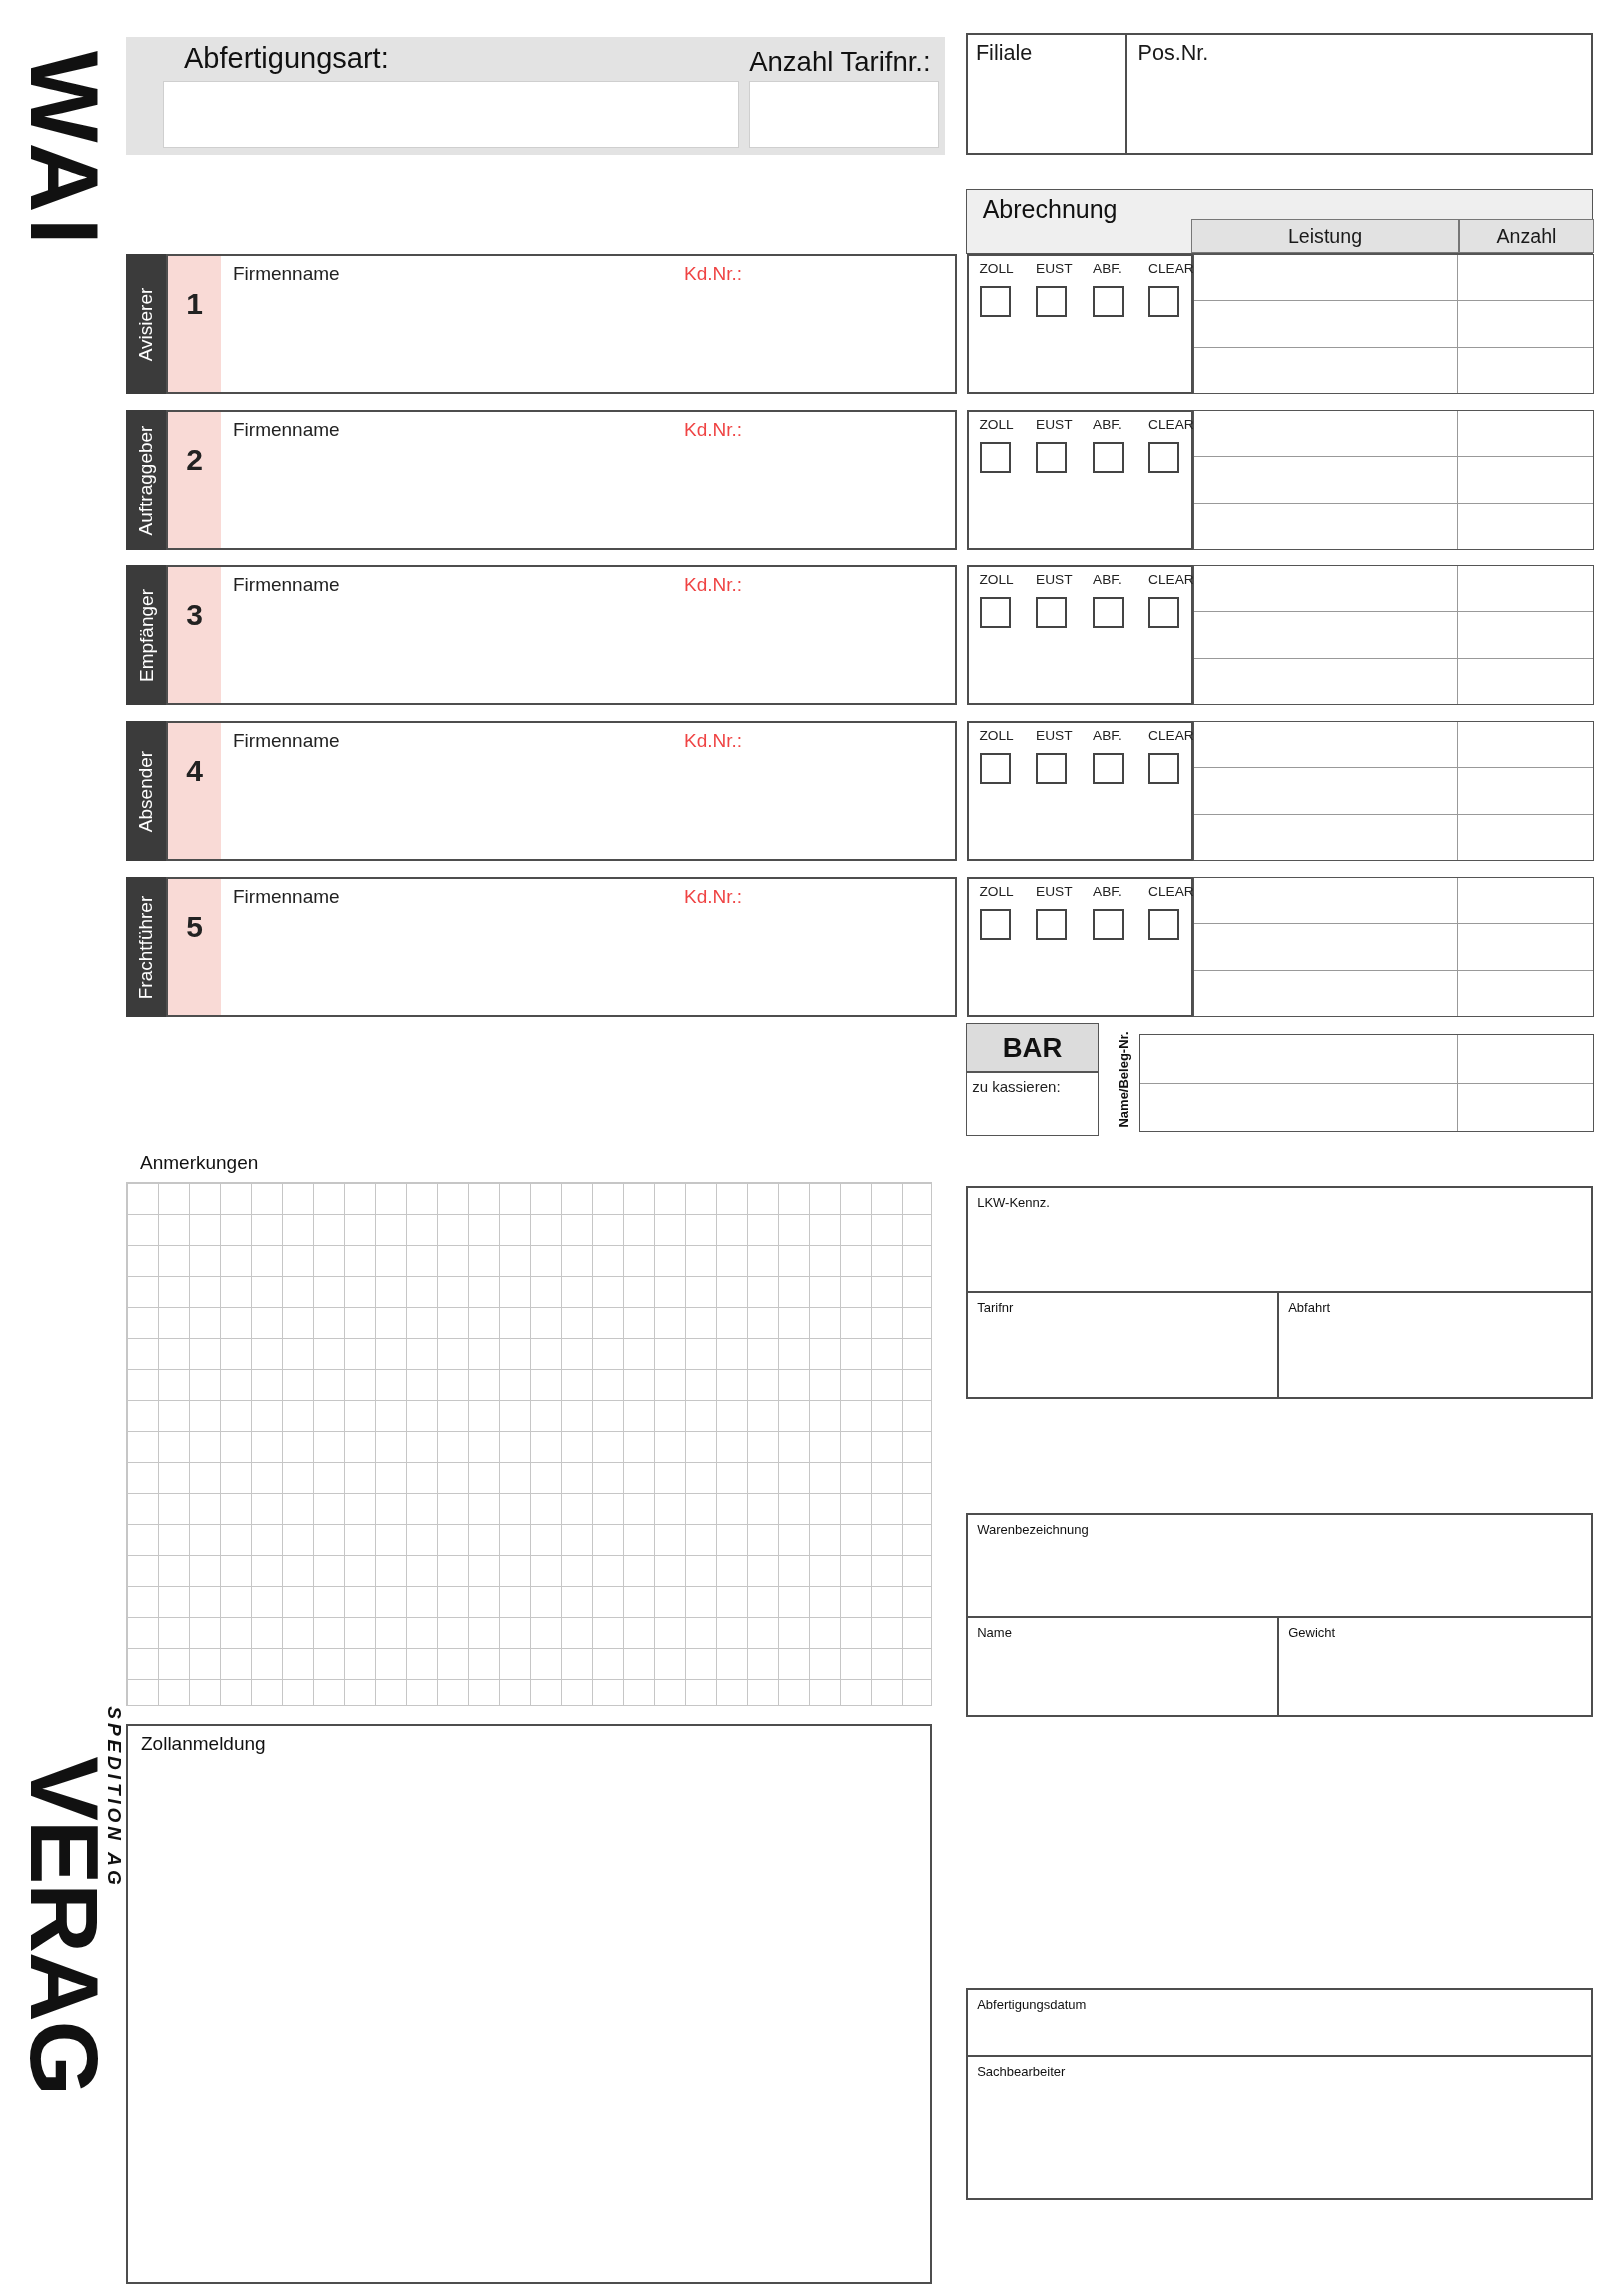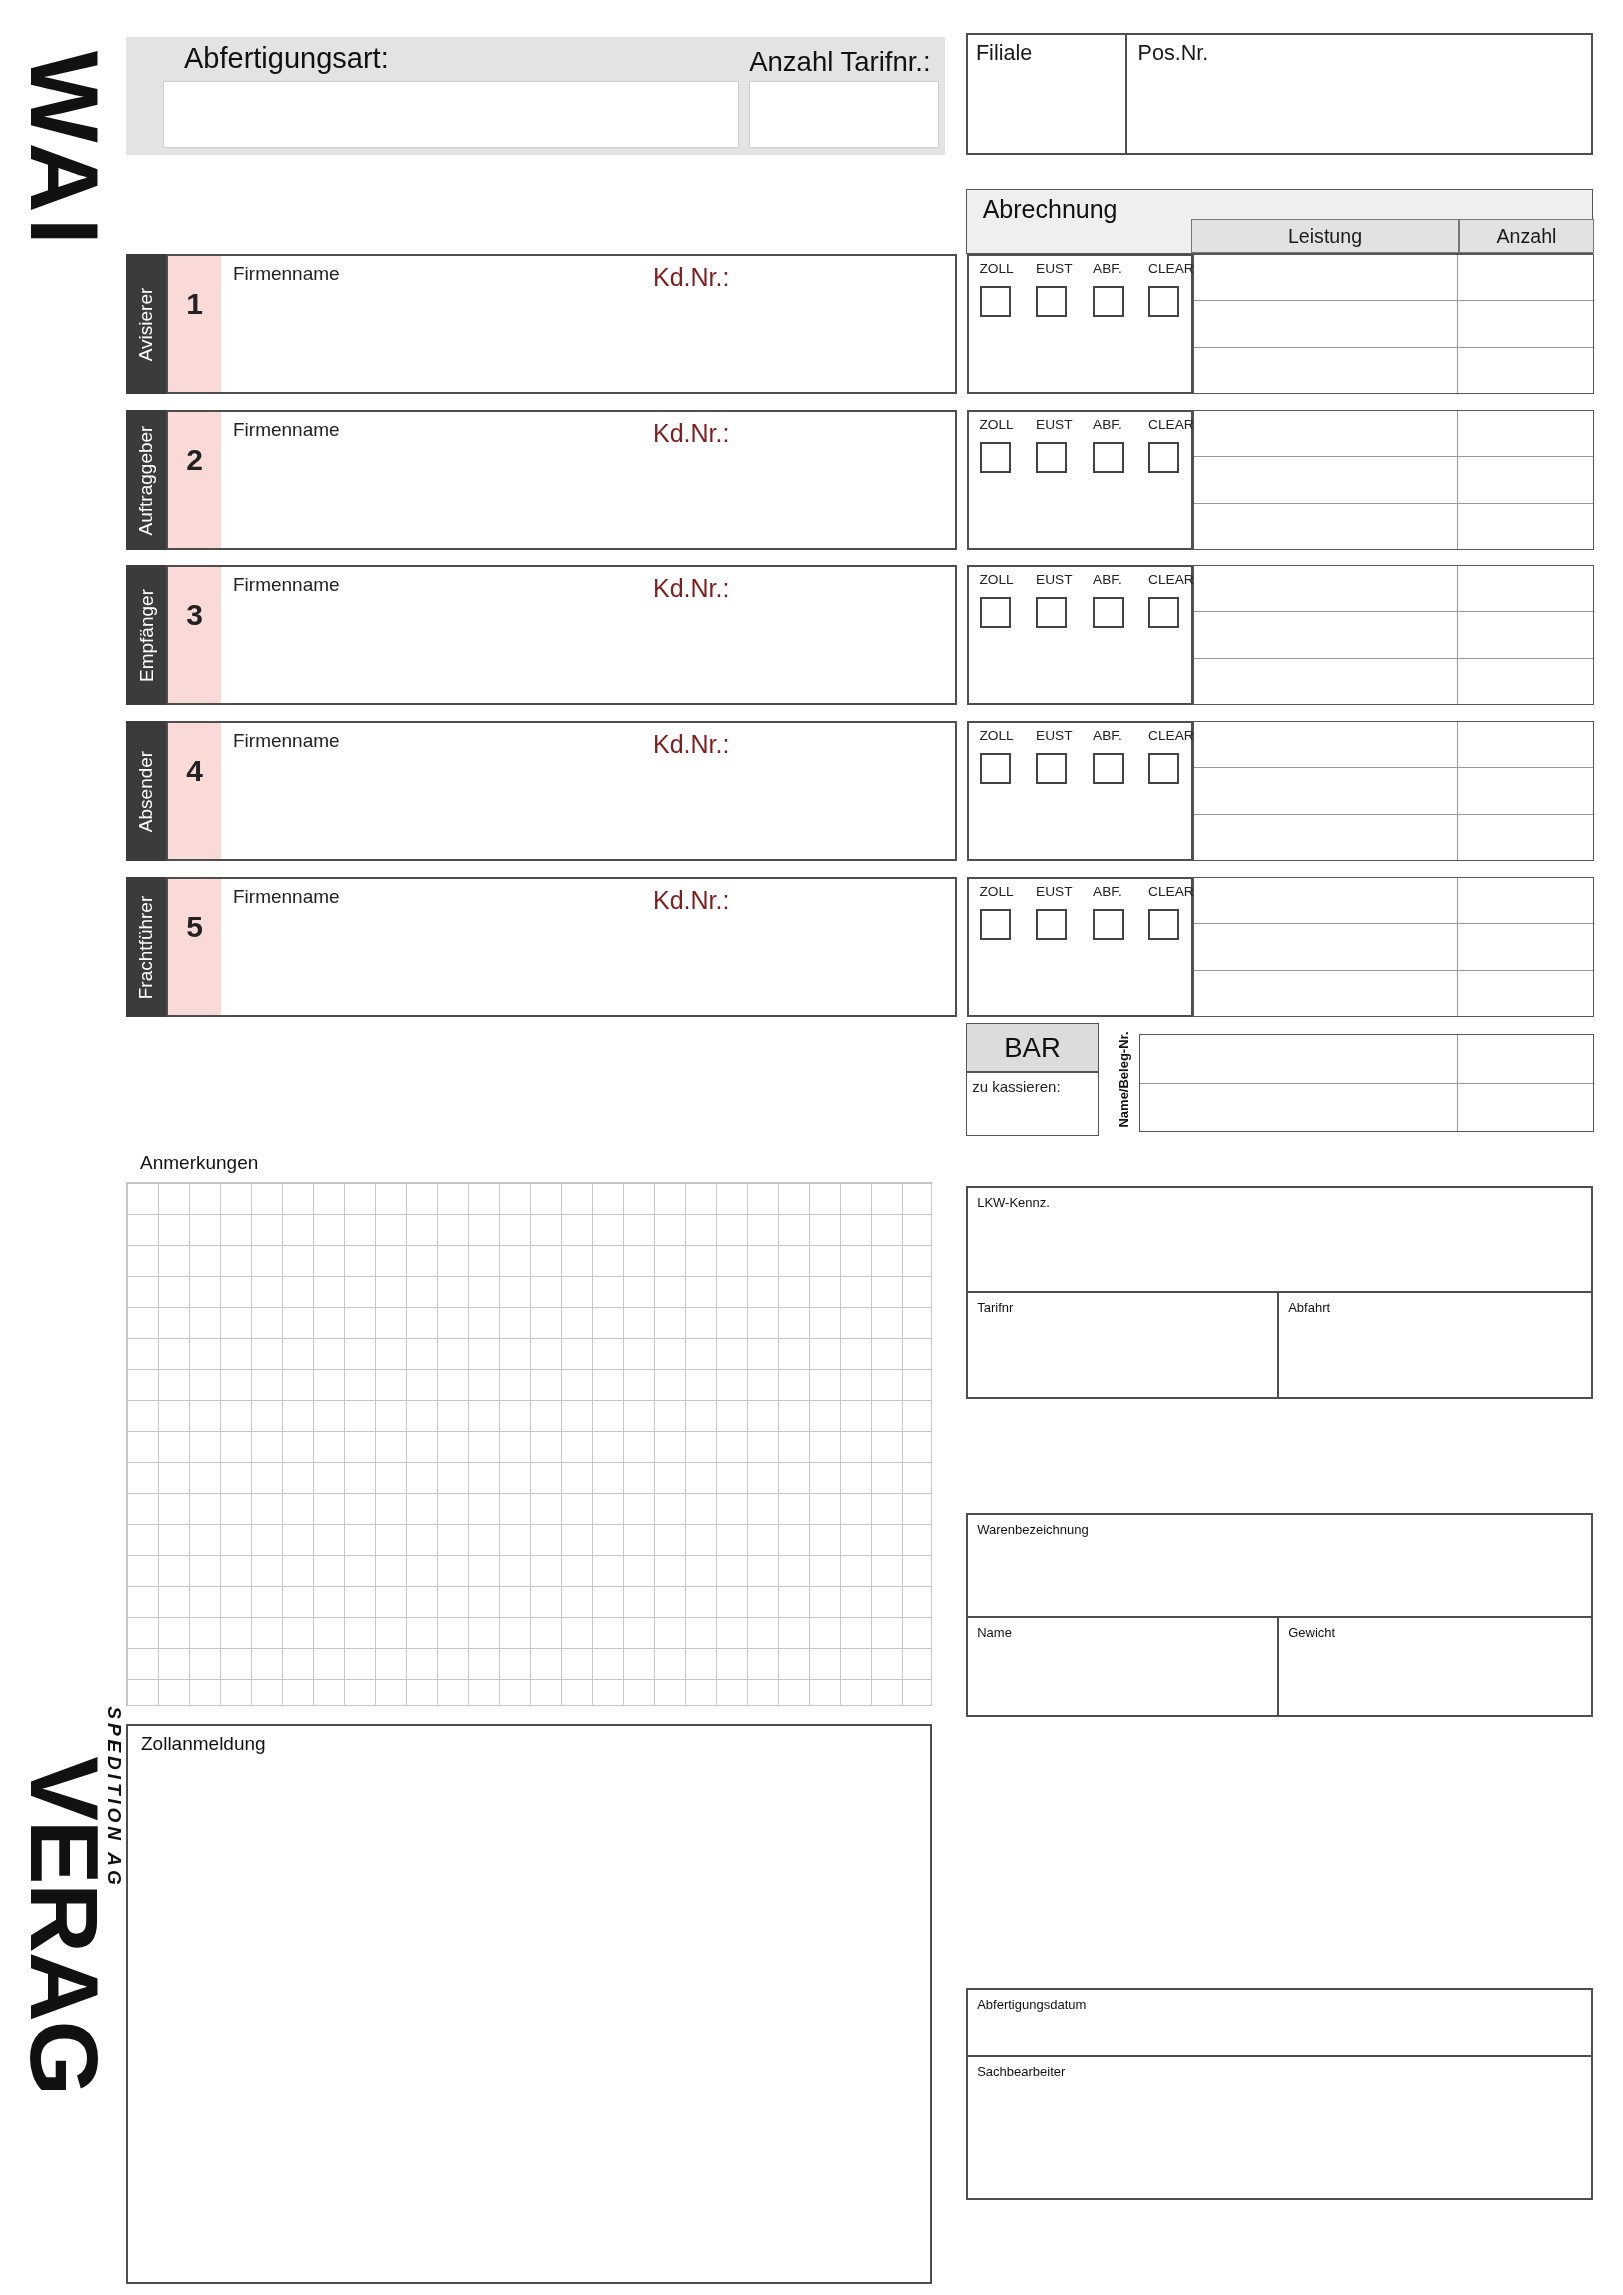--- a/index.html
+++ b/index.html
@@ -37,33 +37,33 @@
   .col-leistung{left:224px;width:268px}
   .col-betrag{left:492px;width:135px}
 
   
   .party-row{position:absolute;left:126px;width:1468px;height:140px}
   .role-tab{position:absolute;left:0;top:0;width:40px;height:140px;background:#3b3b3b;color:#fff;display:flex;align-items:center;justify-content:center;font-size:19px}
   .party-main{position:absolute;left:40px;top:0;width:791px;height:140px;background:#fff;border:2px solid #4e4e4e}
   .pink-strip{position:absolute;left:0;top:0;width:53px;height:100%;background:#f9dad6}
   .party-number{position:absolute;left:0;top:31px;width:53px;text-align:center;font-size:30px;font-weight:bold;color:#222}
   .fn-label{position:absolute;left:65px;top:6.5px;font-size:19px;color:#222}
-  .kd-label{position:absolute;left:485px;top:6.5px;font-size:25px;color:#7f1d1d}
+  .kd-label{position:absolute;left:516px;top:6.5px;font-size:19px;color:#ef4444}
   .cb-panel{position:absolute;left:841px;top:0;width:226px;height:140px;border:2px solid #4e4e4e;background:#fff}
   .cb-label{position:absolute;top:5.2px;font-size:13.7px;color:#222}
   .cb-box{position:absolute;top:30px;width:31px;height:31px;border:2px solid #444;background:#fff}
   .c1{left:10.5px}.c2{left:67px}.c3{left:124px}.c4{left:179px}
   .fee-table{position:absolute;left:1067px;top:0;width:401px;height:140px;border:1.3px solid #555;display:flex;flex-direction:column;background:#fff}
   .fee-row{flex:1;border-bottom:1.3px solid #999;display:flex}
   .fee-row:last-child{border-bottom:none}
   .fee-cell-l{width:264px;border-right:1.3px solid #999}
   .fee-cell-b{flex:1}
 
   
-  .bar-title{left:966px;top:1023px;width:133px;height:49px;background:#dcdcdc;border:1.3px solid #555;display:flex;align-items:center;justify-content:center;font-size:27.5px;font-weight:normal;color:#111}
+  .bar-title{left:966px;top:1023px;width:133px;height:49px;background:#dcdcdc;border:1.3px solid #555;display:flex;align-items:center;justify-content:center;font-size:27.5px;font-weight:bold;color:#111}
   .bar-kassieren{left:966px;top:1072px;width:133px;height:64px;border:1.3px solid #555;font-size:15px;padding:5.2px 5.2px;background:#fff;color:#222}
   .bar-name{left:1110px;top:1023px;width:26px;height:113px}
   .bar-name-text{font-size:13px;font-weight:bold;color:#111}
   .bar-rows{left:1139px;top:1034px;width:455px;height:98px;border:1.3px solid #555;display:flex;flex-direction:column;background:#fff}
   .bar-row{flex:1;border-bottom:1.3px solid #999;display:flex}
   .bar-row:last-child{border-bottom:none}
   .bar-cell-l{width:318px;border-right:1.3px solid #999}
   .bar-cell-b{flex:1}
 
   

